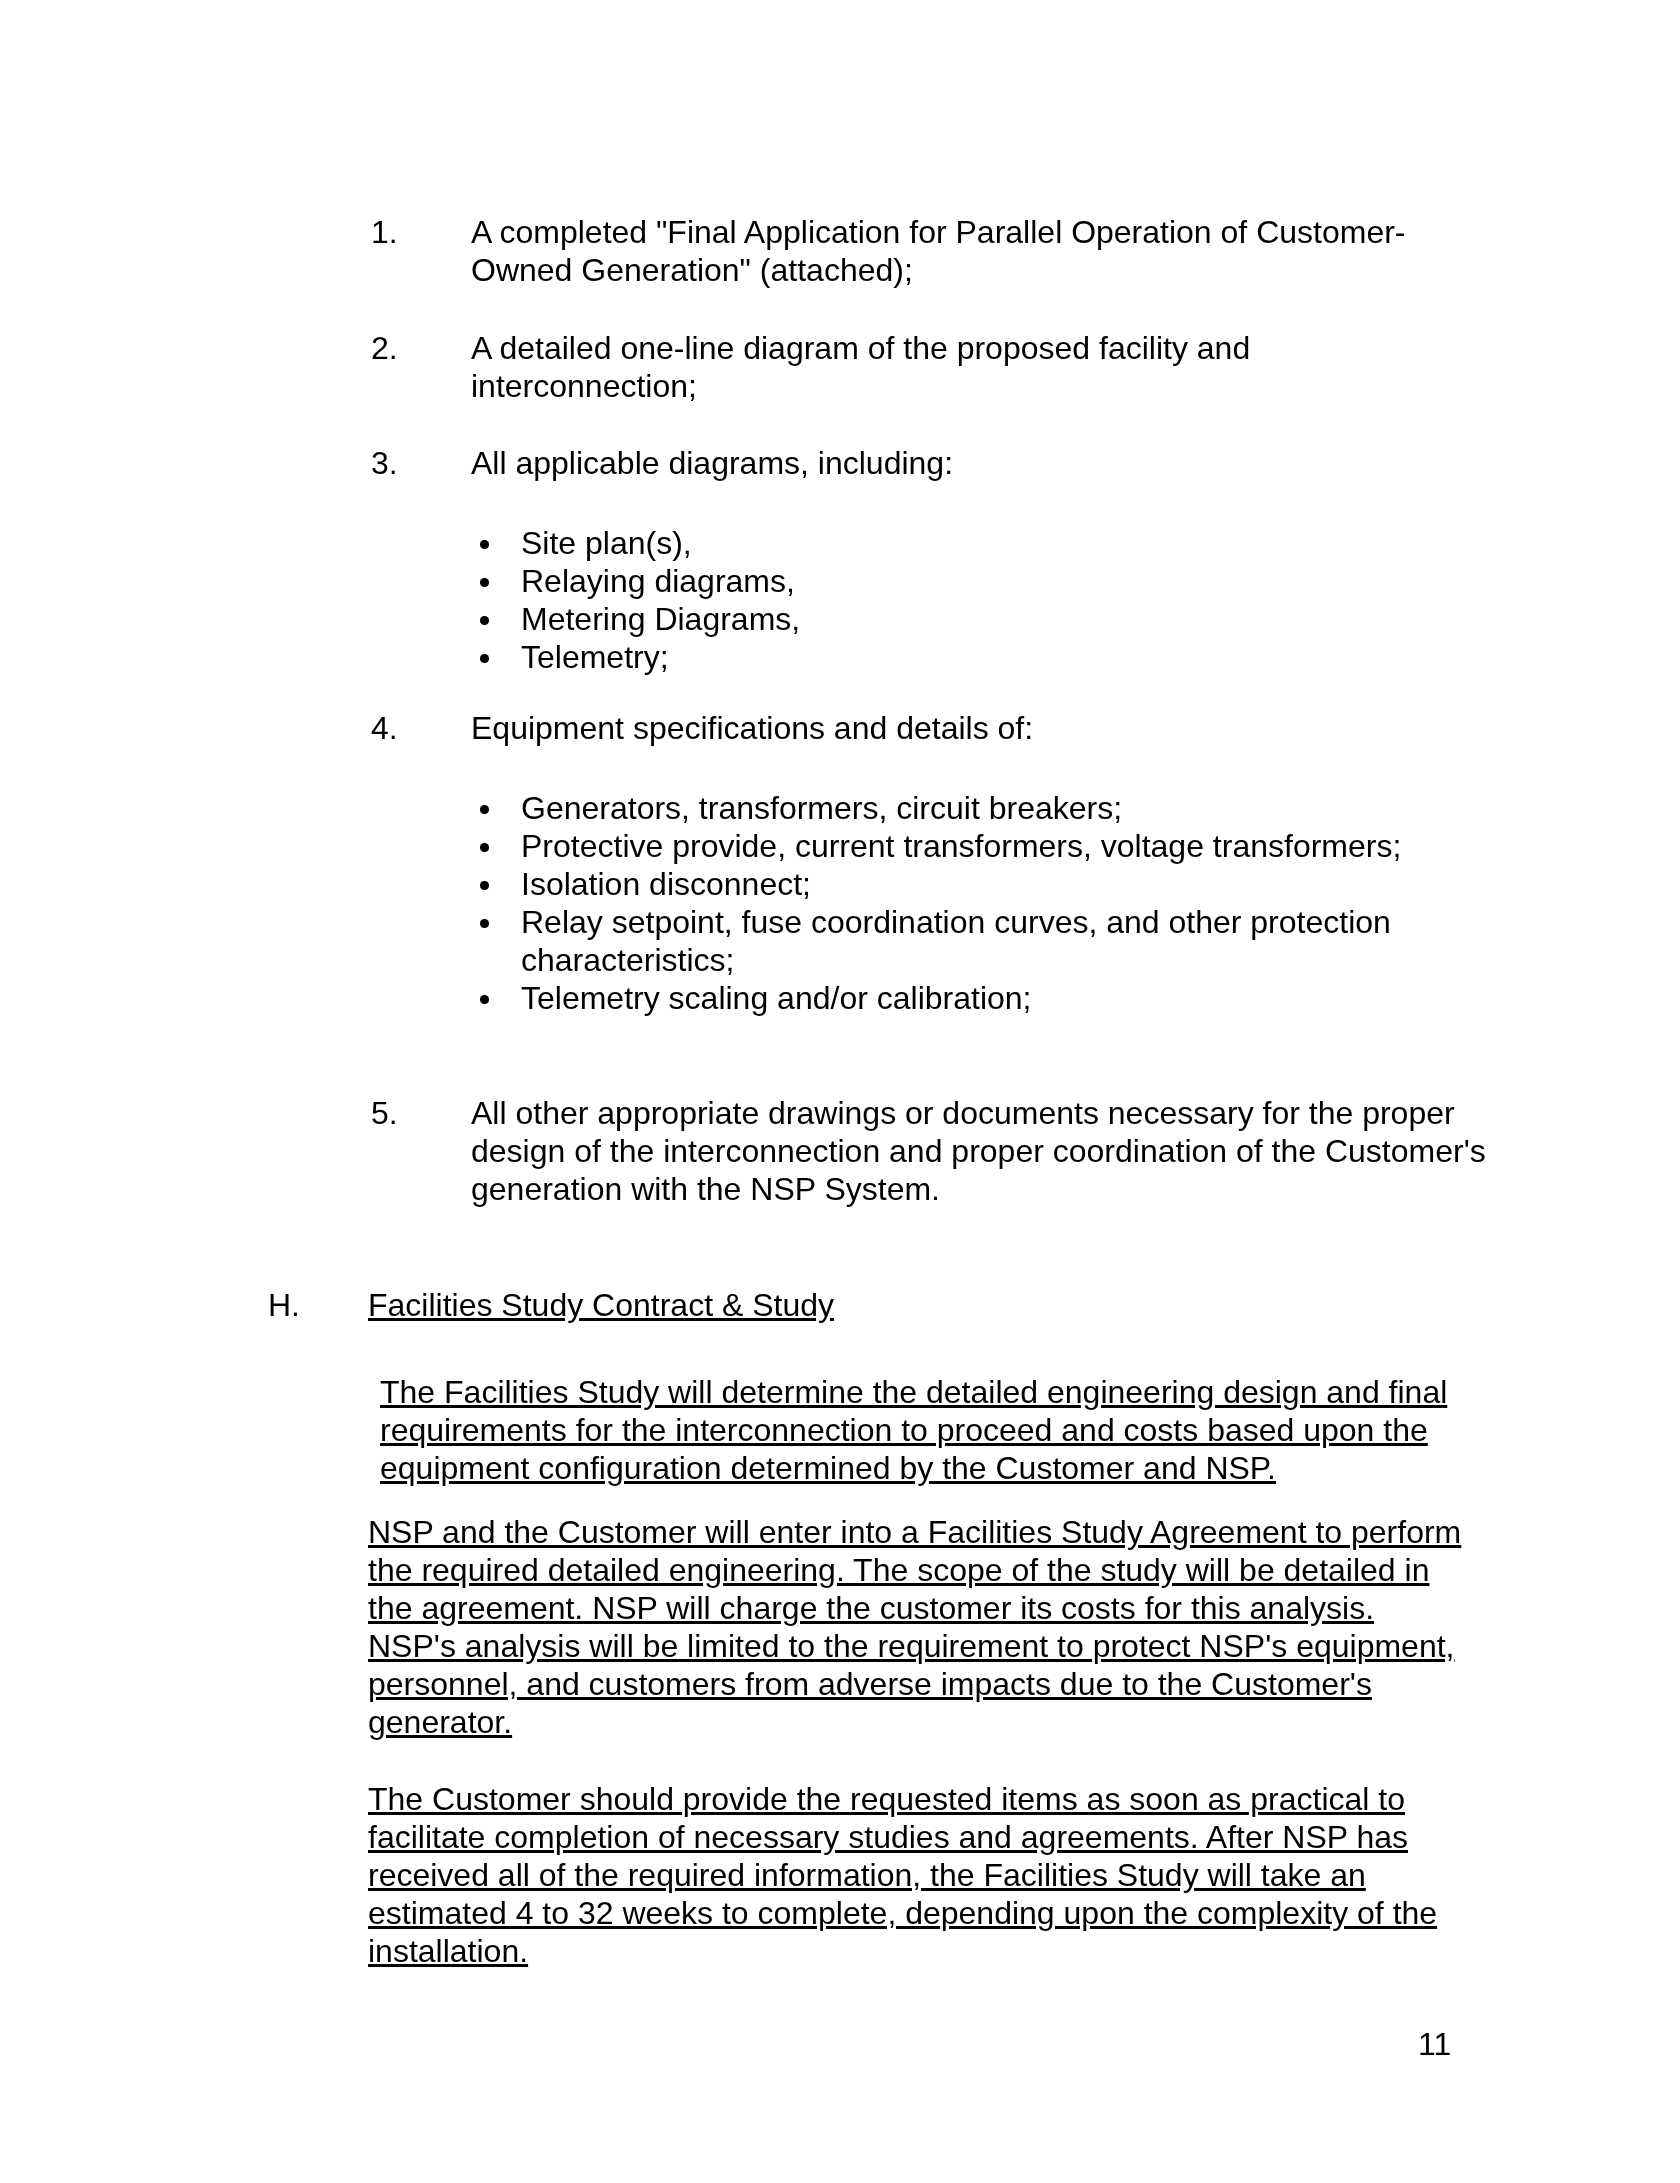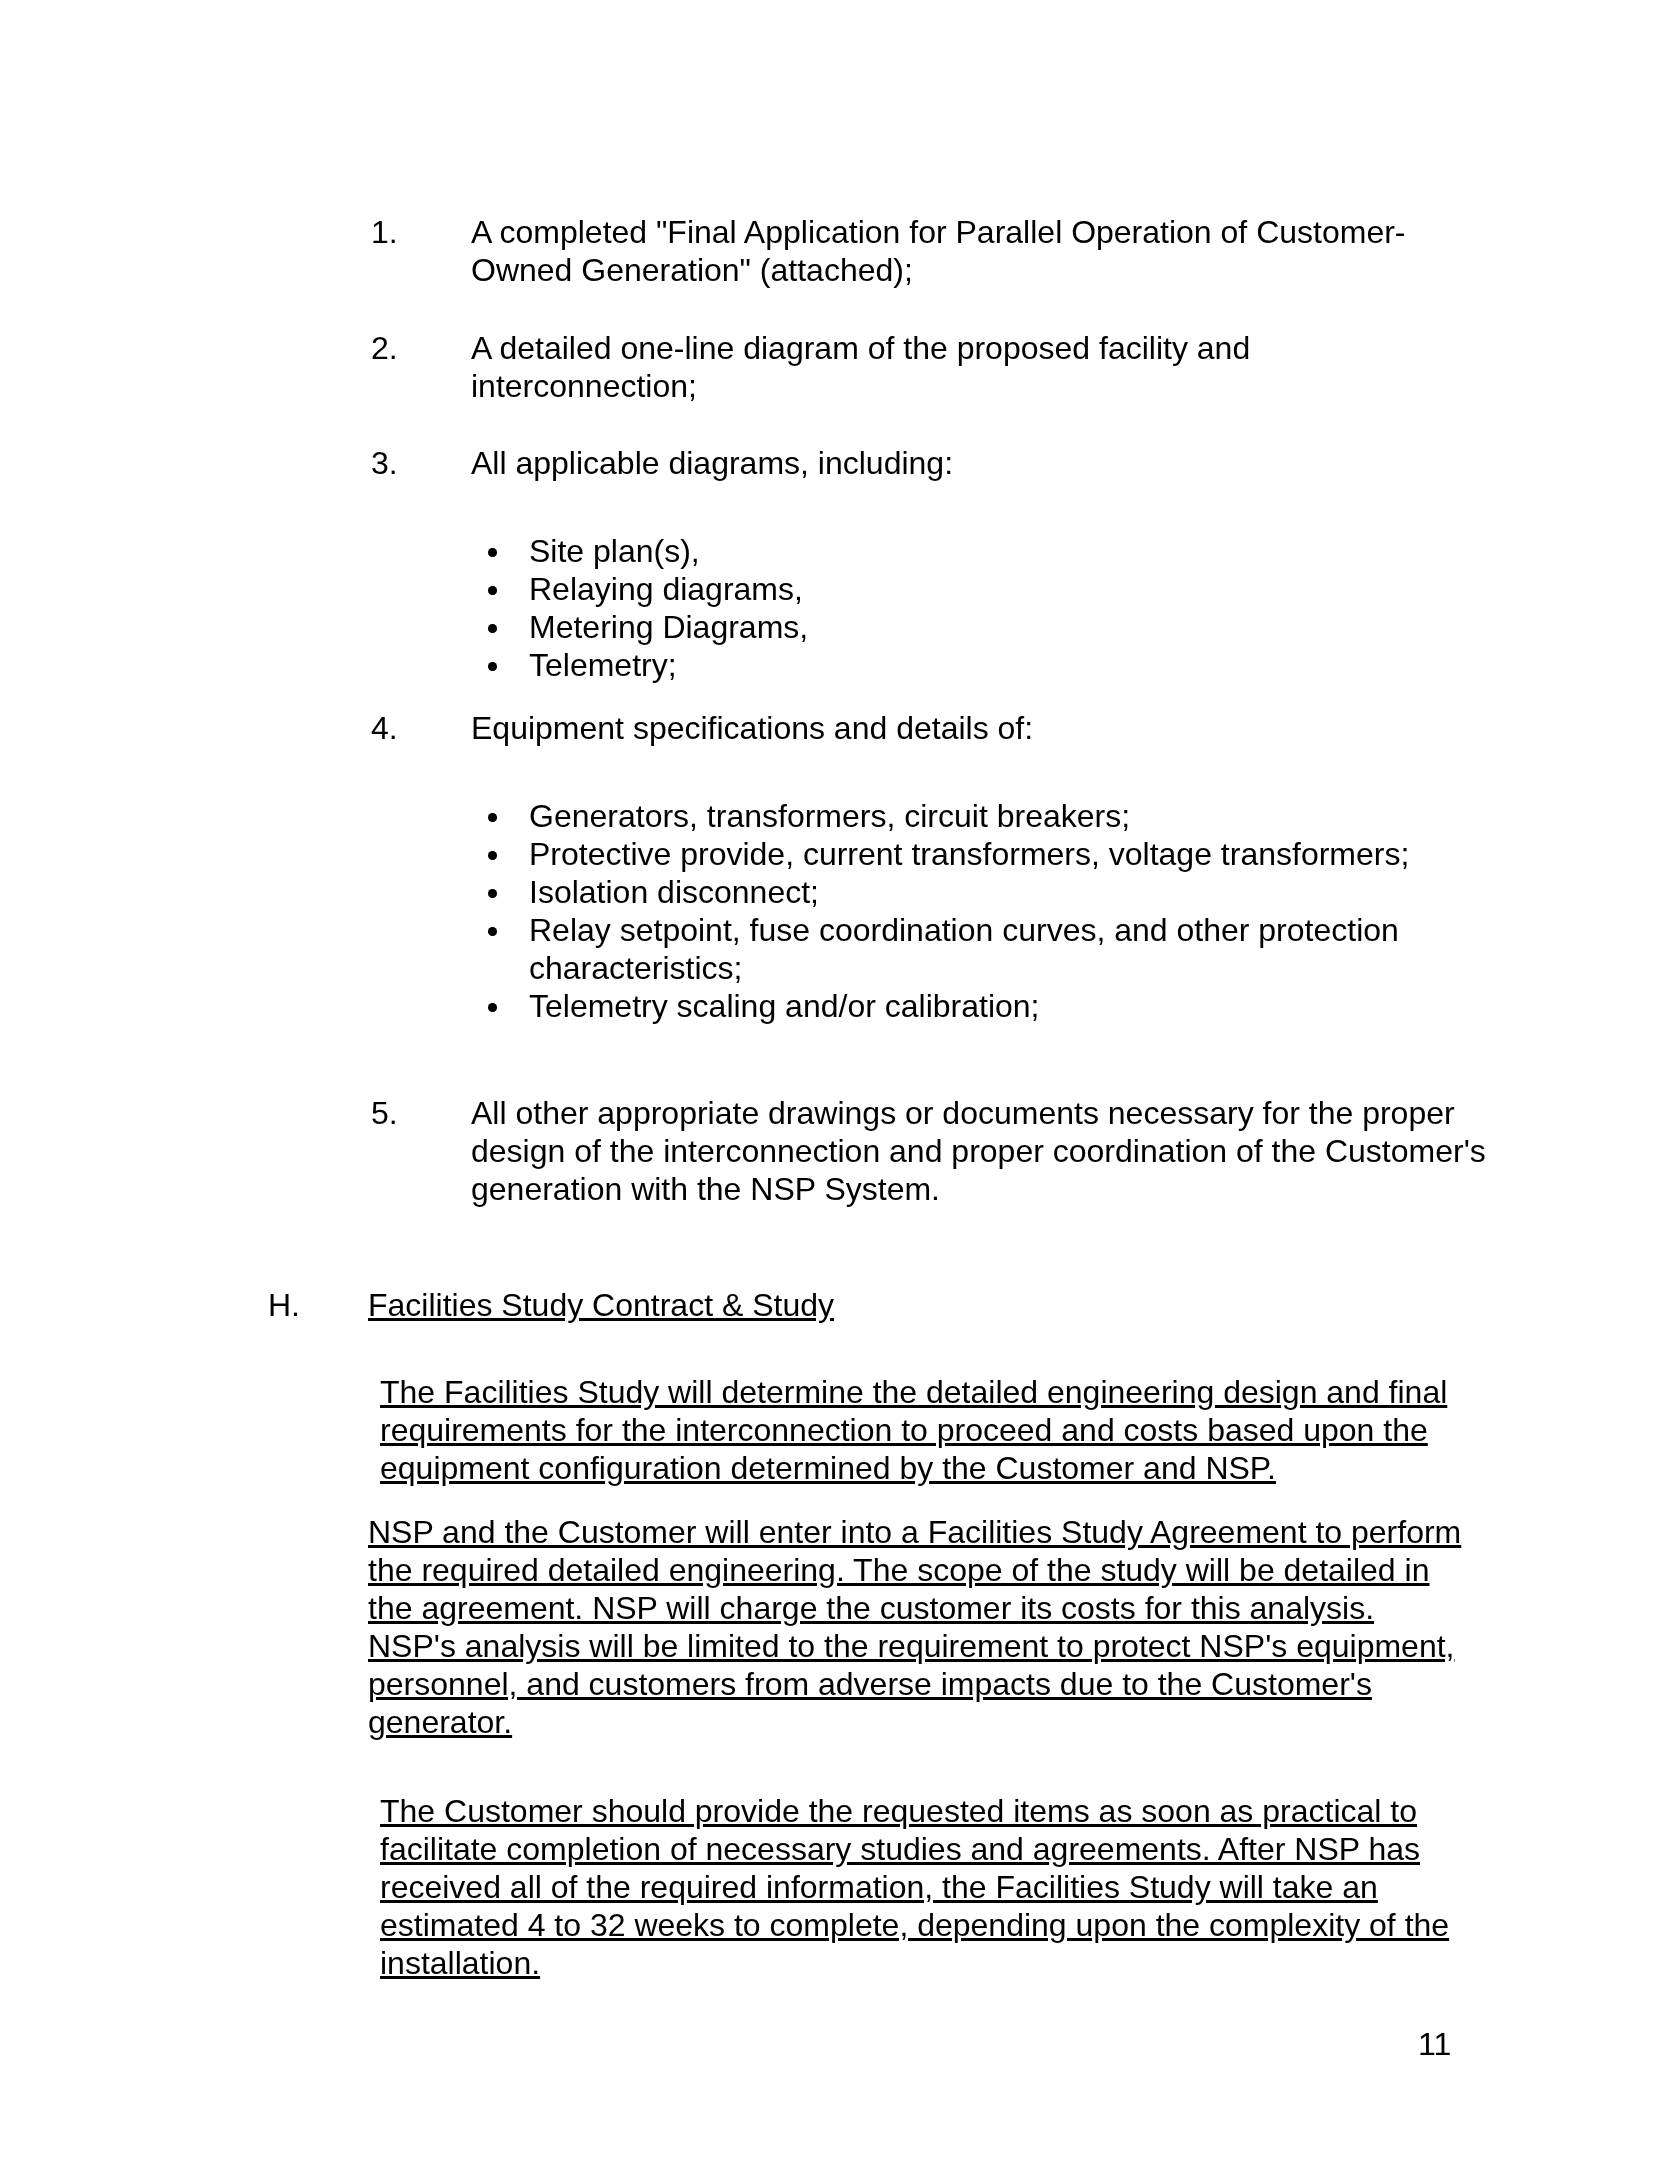--- a/index.html
+++ b/index.html
@@ -3,21 +3,21 @@
 <meta charset="utf-8">
 <style>
   html, body { margin: 0; padding: 0; background: #ffffff; }
   body {
     width: 1681px; height: 2183px; position: relative; overflow: hidden;
     font-family: "Liberation Sans", sans-serif; color: #000000;
     font-size: 32px; line-height: 38px;
   }
   .num { position: absolute; left: 371px; }
   .itext { position: absolute; left: 471px; width: 1034px; }
-  .blist { position: absolute; left: 464px; width: 1041px; margin: 12px; padding: 0; list-style: none; }
+  .blist { position: absolute; left: 464px; width: 1041px; margin: 4px; padding: 0; list-style: none; }
   .blist li { position: relative; padding-left: 53px; }
   .blist li .dot {
     position: absolute; left: 12px; top: 16px; width: 8.6px; height: 8.6px;
     border-radius: 50%; background: #000;
   }
   .sec-letter { position: absolute; left: 268px; }
   .para { position: absolute; left: 368px; width: 1140px; text-decoration: underline; }
   .pagenum { position: absolute; left: 1418px; top: 2025px; }
 </style>
 </head>
@@ -59,17 +59,17 @@
 <div>
   <span class="num" style="top:1094px">5.</span>
   <div class="itext" style="top:1094px;width:1021px">All other appropriate drawings or documents necessary for the proper design of the interconnection and proper coordination of the Customer's generation with the NSP System.</div>
 </div>
 
 <div>
   <span class="sec-letter" style="top:1286px">H.</span>
   <div class="para" style="top:1286px">Facilities Study Contract &amp; Study</div>
   <p class="para" style="top:1361px;margin:12px;width:1087px">The Facilities Study will determine the detailed engineering design and final requirements for the interconnection to proceed and costs based upon the equipment configuration determined by the Customer and NSP.</p>
   <p class="para" style="top:1513px;margin:0;width:1100px">NSP and the Customer will enter into a Facilities Study Agreement to perform the required detailed engineering.  The scope of the study will be detailed in the agreement.  NSP will charge the customer its costs for this analysis.  NSP's analysis will be limited to the requirement to protect NSP's equipment, personnel, and customers from adverse impacts due to the Customer's generator.</p>
-  <p class="para" style="top:1780px;margin:12px;width:1100px">The Customer should provide the requested items as soon as practical to facilitate completion of necessary studies and agreements.  After NSP has received all of the required information, the Facilities Study will take an estimated 4 to 32 weeks to complete, depending upon the complexity of the installation.</p>
+  <p class="para" style="top:1780px;margin:0;width:1100px">The Customer should provide the requested items as soon as practical to facilitate completion of necessary studies and agreements.  After NSP has received all of the required information, the Facilities Study will take an estimated 4 to 32 weeks to complete, depending upon the complexity of the installation.</p>
 </div>
 
 <div class="pagenum">11</div>
 
 
 </body></html>

